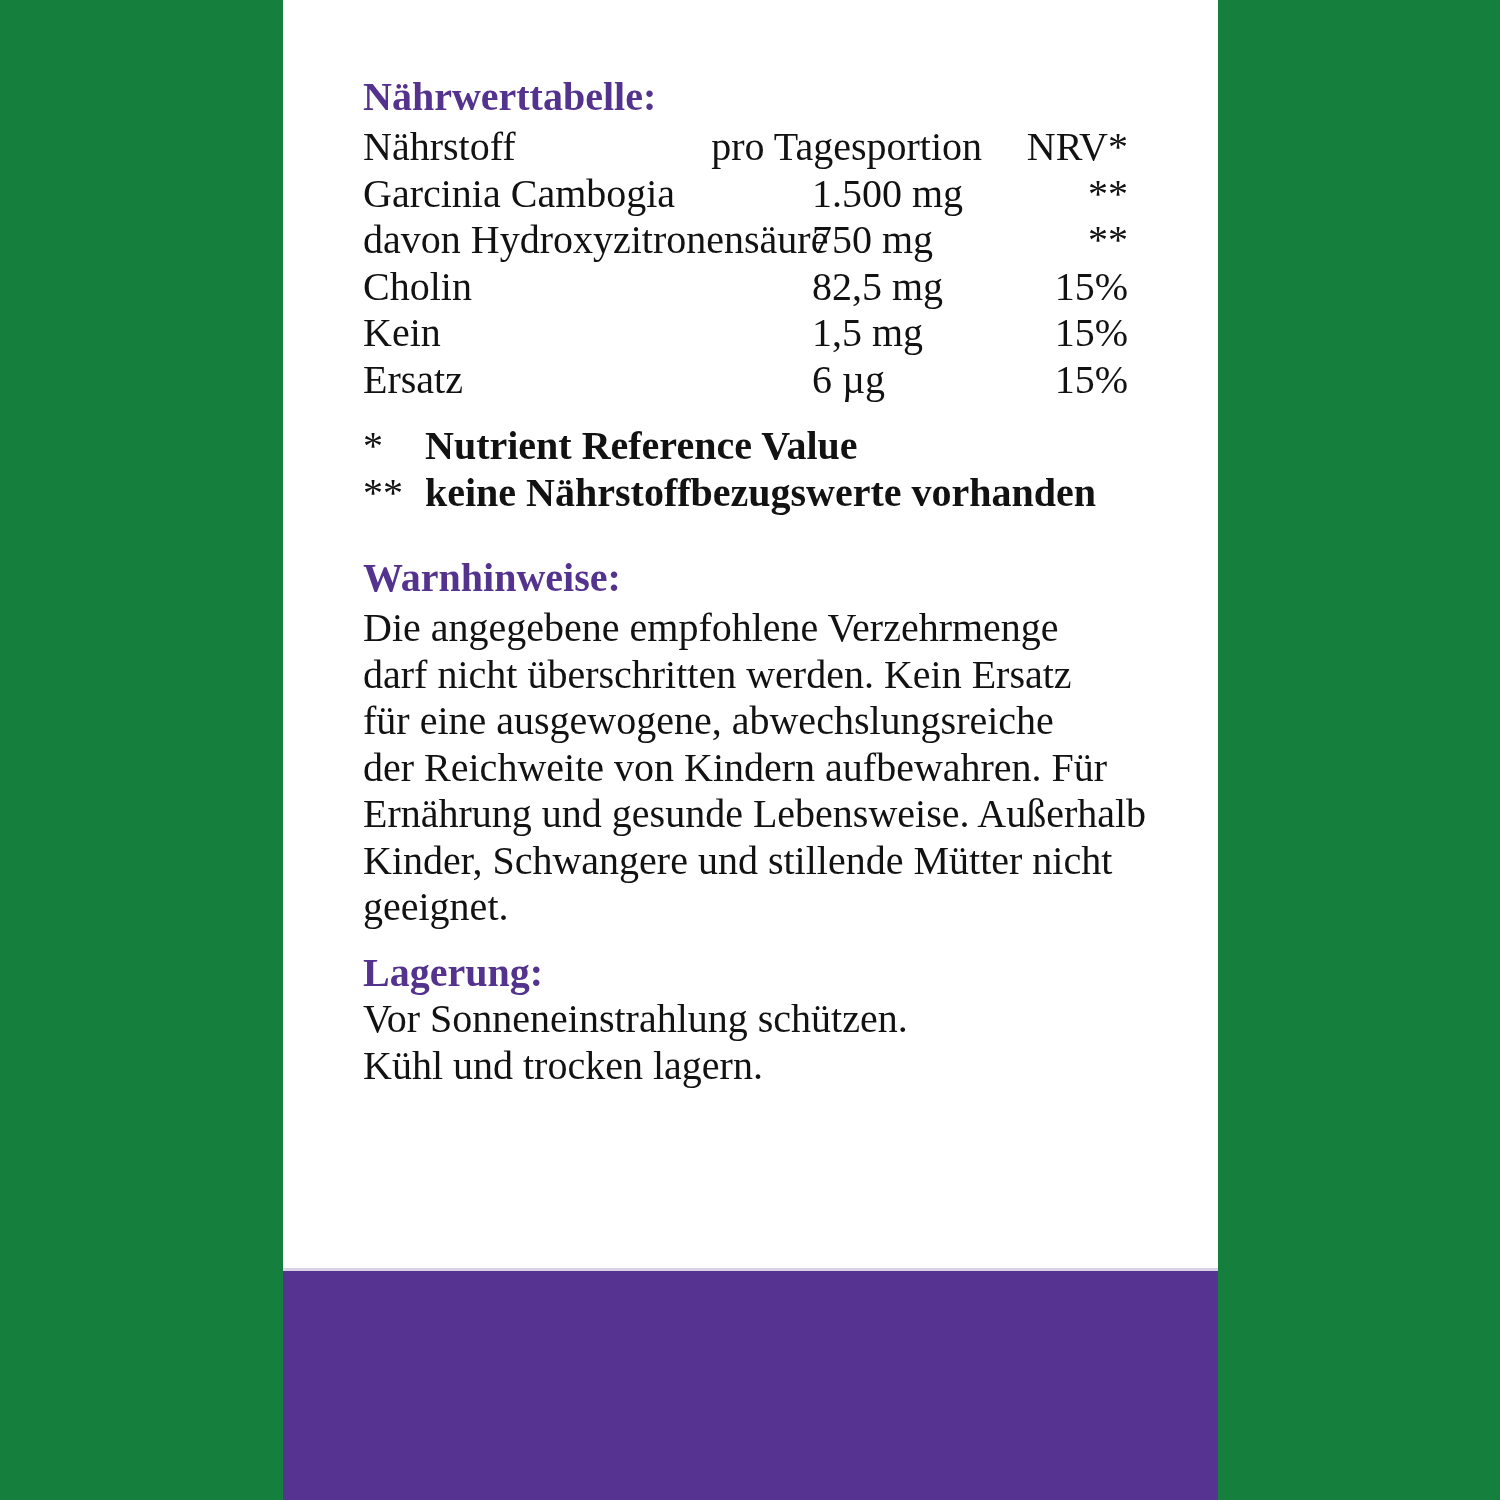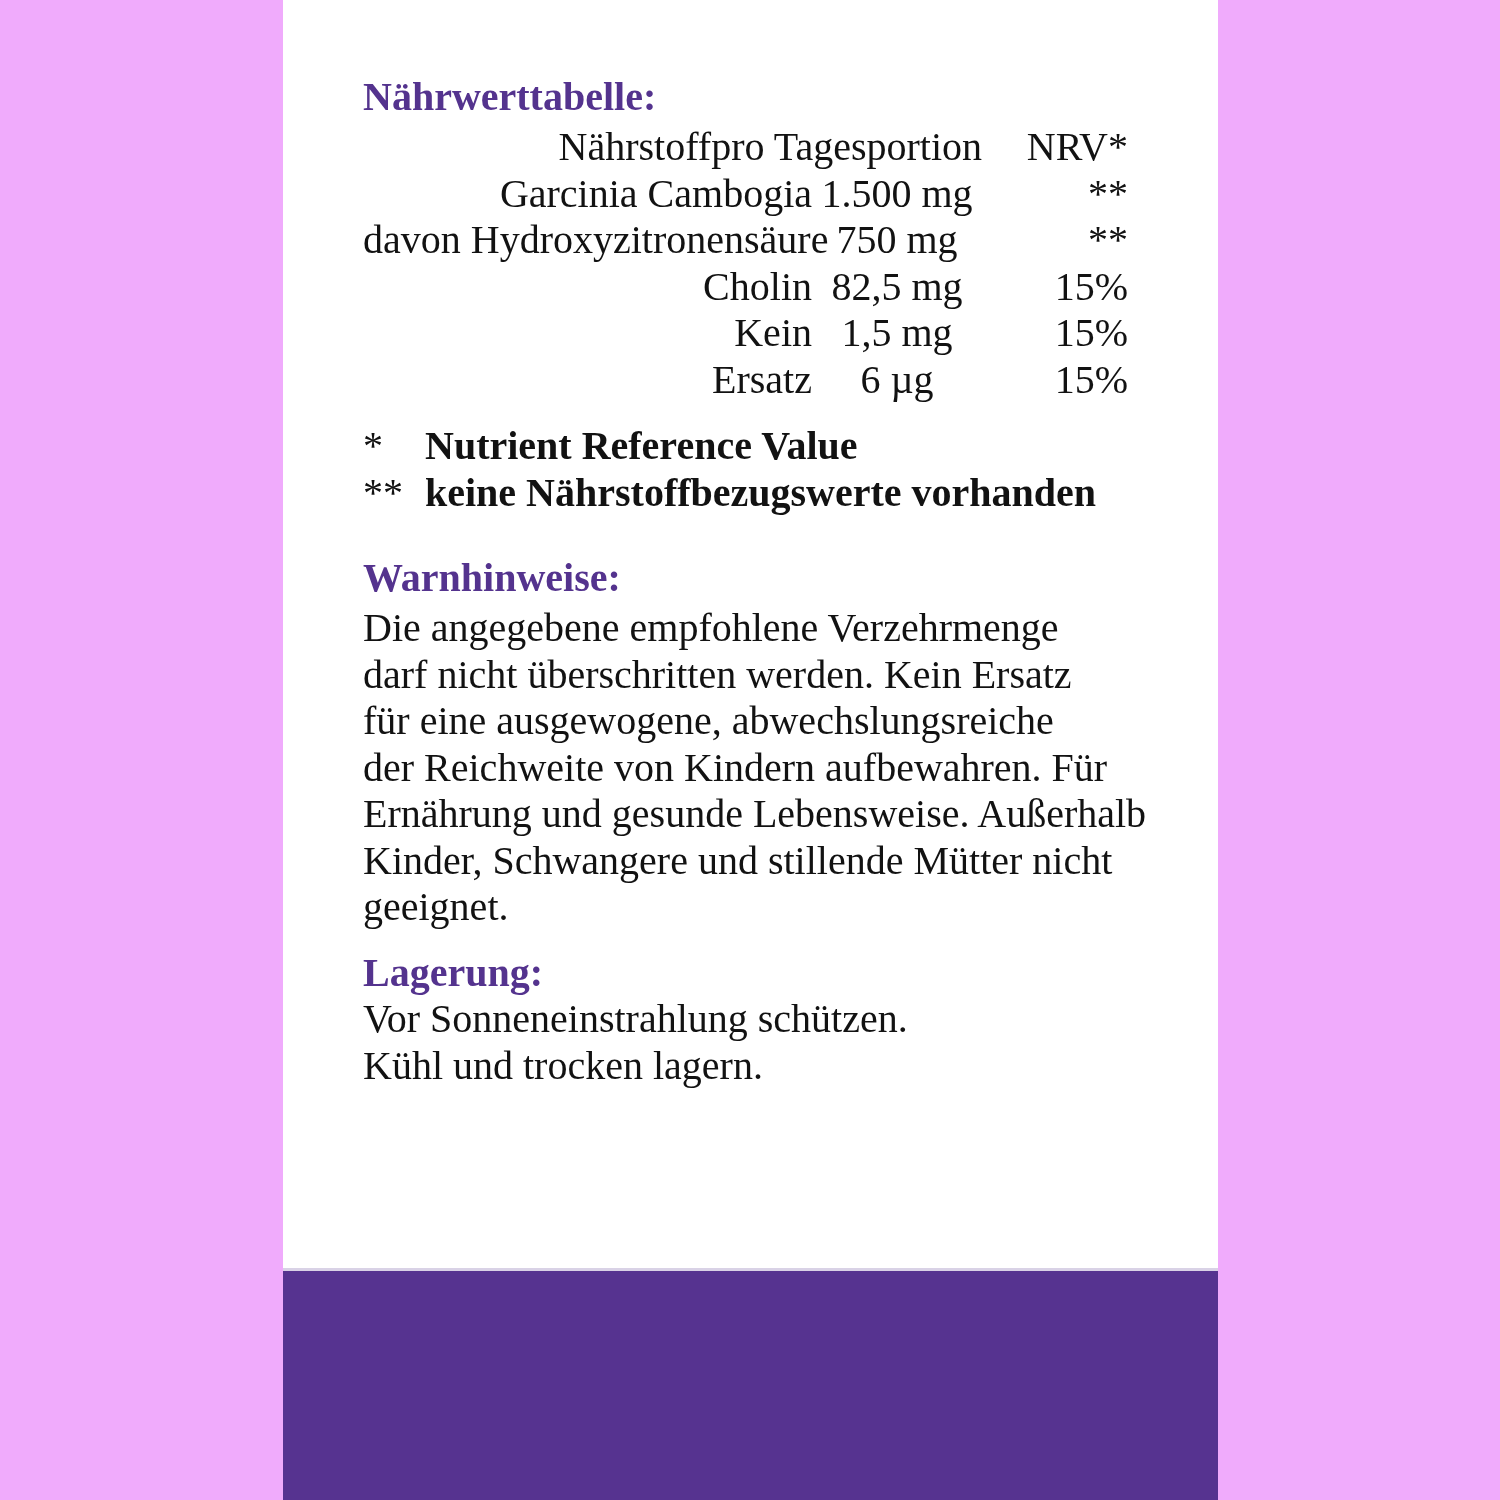--- a/index.html
+++ b/index.html
@@ -1,20 +1,20 @@
 <!DOCTYPE html>
 <html><head>
 <meta charset="utf-8">
 <style>
   * { margin:0; padding:0; box-sizing:border-box; }
   html,body { background:#f5f4f5; }
   .stage {
     position:relative;
     width:1500px; height:1500px;
-    background:#f0abfc;
+    background:#15803d;
     font-family:"Liberation Serif", serif;
     color:#121212;
     overflow:hidden;
   }
   .panel {
     position:absolute;
     left:283px; top:0;
     width:935px; height:1500px;
     background:#ffffff;
   }
@@ -28,22 +28,22 @@
     line-height:46px;
   }
   .body-text { font-size:40px; line-height:46.5px; white-space:nowrap; }
 
   .ntable {
     position:absolute;
     left:80px; top:124px;
     width:765px;            
   }
   .nrow { display:flex; line-height:46.5px; font-size:40px; }
-  .nrow .c-name   { flex:1 1 auto; min-width:0; white-space:nowrap; text-align:right; }
-  .nrow .c-amount { flex:0 0 auto; min-width:170px; white-space:nowrap; text-align:center; }
+  .nrow .c-name   { flex:1 1 auto; min-width:0; white-space:nowrap; text-align:left; }
+  .nrow .c-amount { flex:0 0 auto; min-width:170px; white-space:nowrap; text-align:left; }
   .nrow .c-nrv    { flex:0 0 146px; white-space:nowrap; text-align:right; }
 
   .footnotes { position:absolute; left:80px; top:423px; }
   .fn-row { display:flex; line-height:46.5px; font-size:40px; }
   .fn-marker { flex:0 0 62px; }
   .fn-text { white-space:nowrap;font-weight:bold; }
 
   .warn-title    { top:555px; }
   .warn-text     { position:absolute; left:80px; top:605px; }
   .storage-title { top:950px; }

